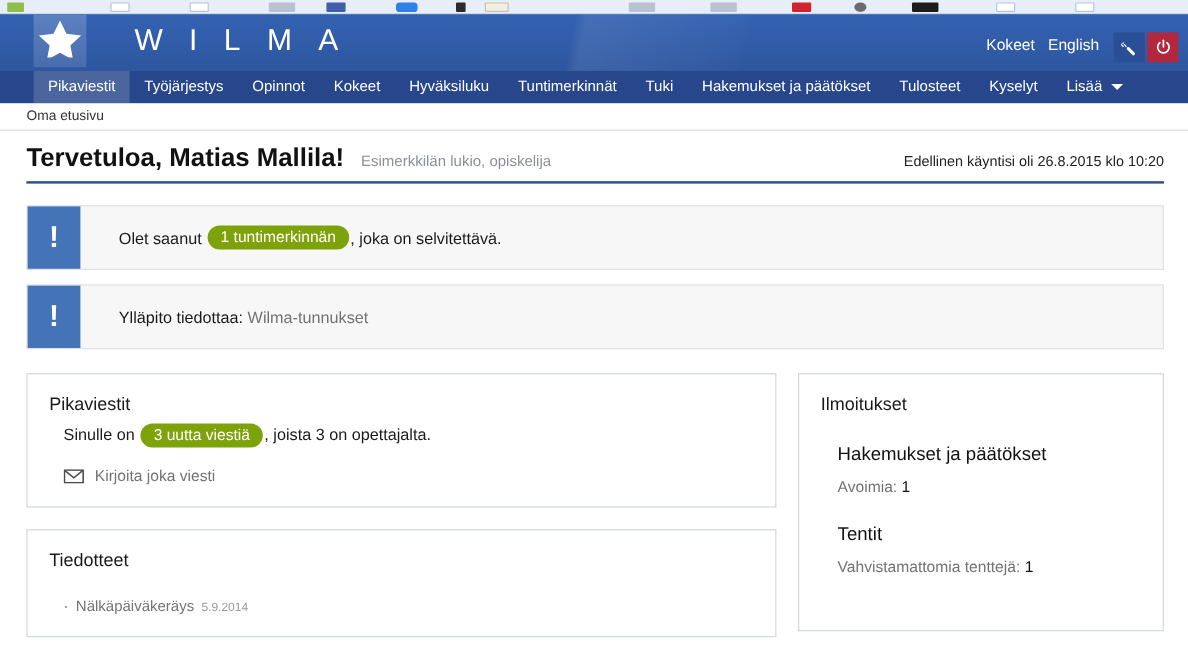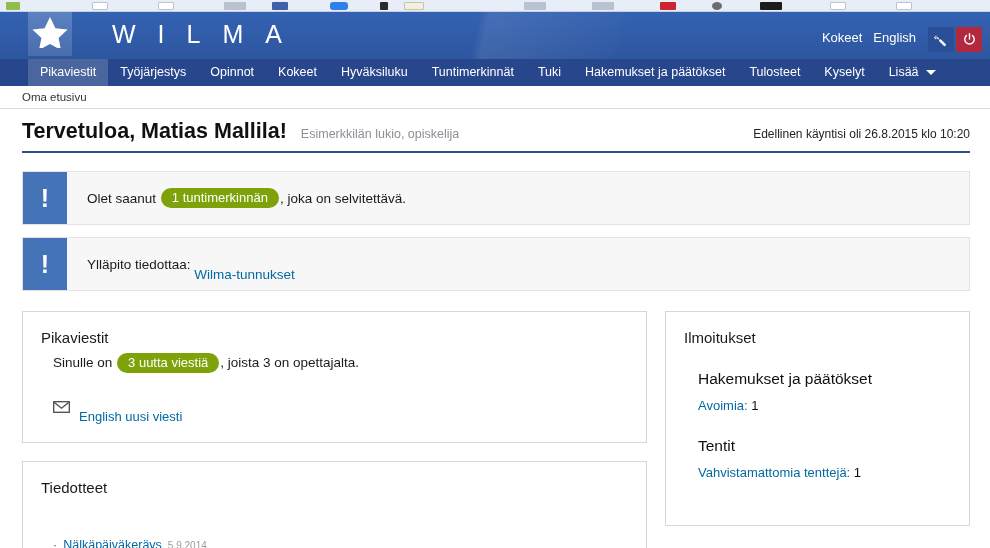--- a/index.html
+++ b/index.html
@@ -169,35 +169,35 @@
     font-size: 25px;
     font-weight: 700;
     display: flex;
     align-items: center;
     justify-content: center;
     flex: 0 0 44px;
   }
   .alert-body {
     display: flex;
     align-items: center;
-    padding-left: 20px;
+    padding-left: 32px;
     font-size: 13.5px;
     color: #1a1a1a;
   }
   .pill {
     display: inline-block;
     background: #7ea30a;
     color: #ffffff;
     border-radius: 11px;
     padding: 2px 11px 3px;
     font-size: 13px;
     margin: 0 1px;
     white-space: nowrap;
   }
-  a.link { color: #0369a1; text-decoration: none; margin-top: 20px; }
+  a.link { color: #737373; text-decoration: none; }
 
   
   .columns {
     display: flex;
     padding: 8px 20px 0 22px;
     gap: 18px;
   }
   .col-left  { width: 625px; flex: 0 0 625px; }
   .col-right { flex: 1 1 auto; }
   .panel {
@@ -346,21 +346,21 @@
     <div class="panel">
       <h2>Pikaviestit</h2>
       <div class="panel-row">
         <span>Sinulle on</span>&nbsp;<span class="pill">3 uutta viestiä</span><span>, joista 3 on opettajalta.</span>
       </div>
       <div class="msg-link-row">
         <svg width="17" height="12" viewBox="0 0 17 12">
           <rect x="0.7" y="0.7" width="15.6" height="10.6" fill="#ffffff" stroke="#4a4a4a" stroke-width="1.3"></rect>
           <path d="M1.4 1.4 L8.5 7.2 L15.6 1.4" fill="none" stroke="#4a4a4a" stroke-width="1.3"></path>
         </svg>
-        <a href="#" class="link">English uusi viesti</a>
+        <a href="#" class="link">Kirjoita joka viesti</a>
       </div>
     </div>
 
     <div class="panel">
       <h2>Tiedotteet</h2>
       <div class="notice-item">
         <span class="bullet">·</span>
         <a href="#" class="link">Nälkäpäiväkeräys</a>
         <span class="date">5.9.2014</span>
       </div>

